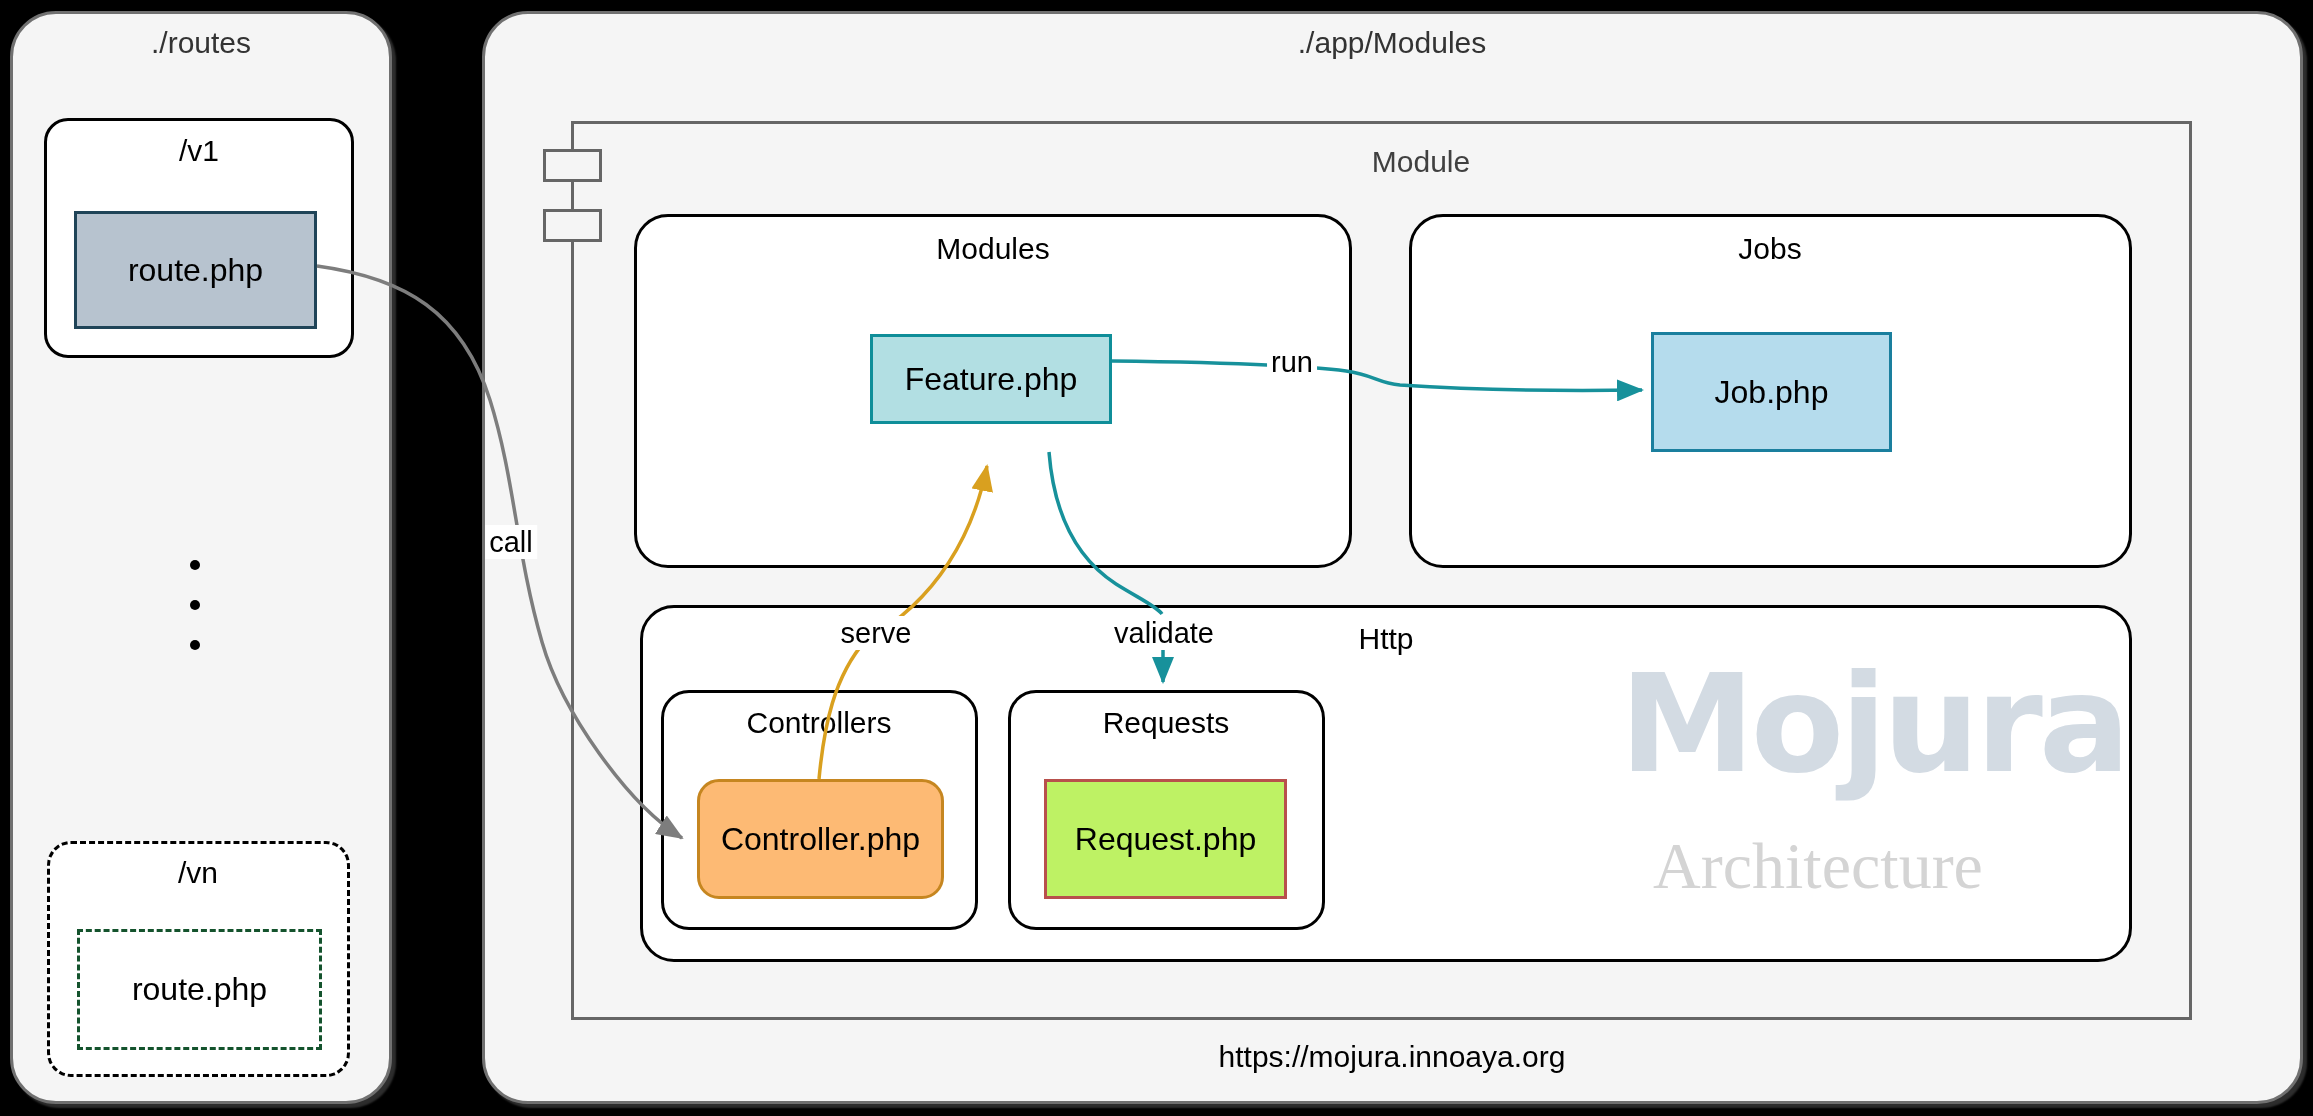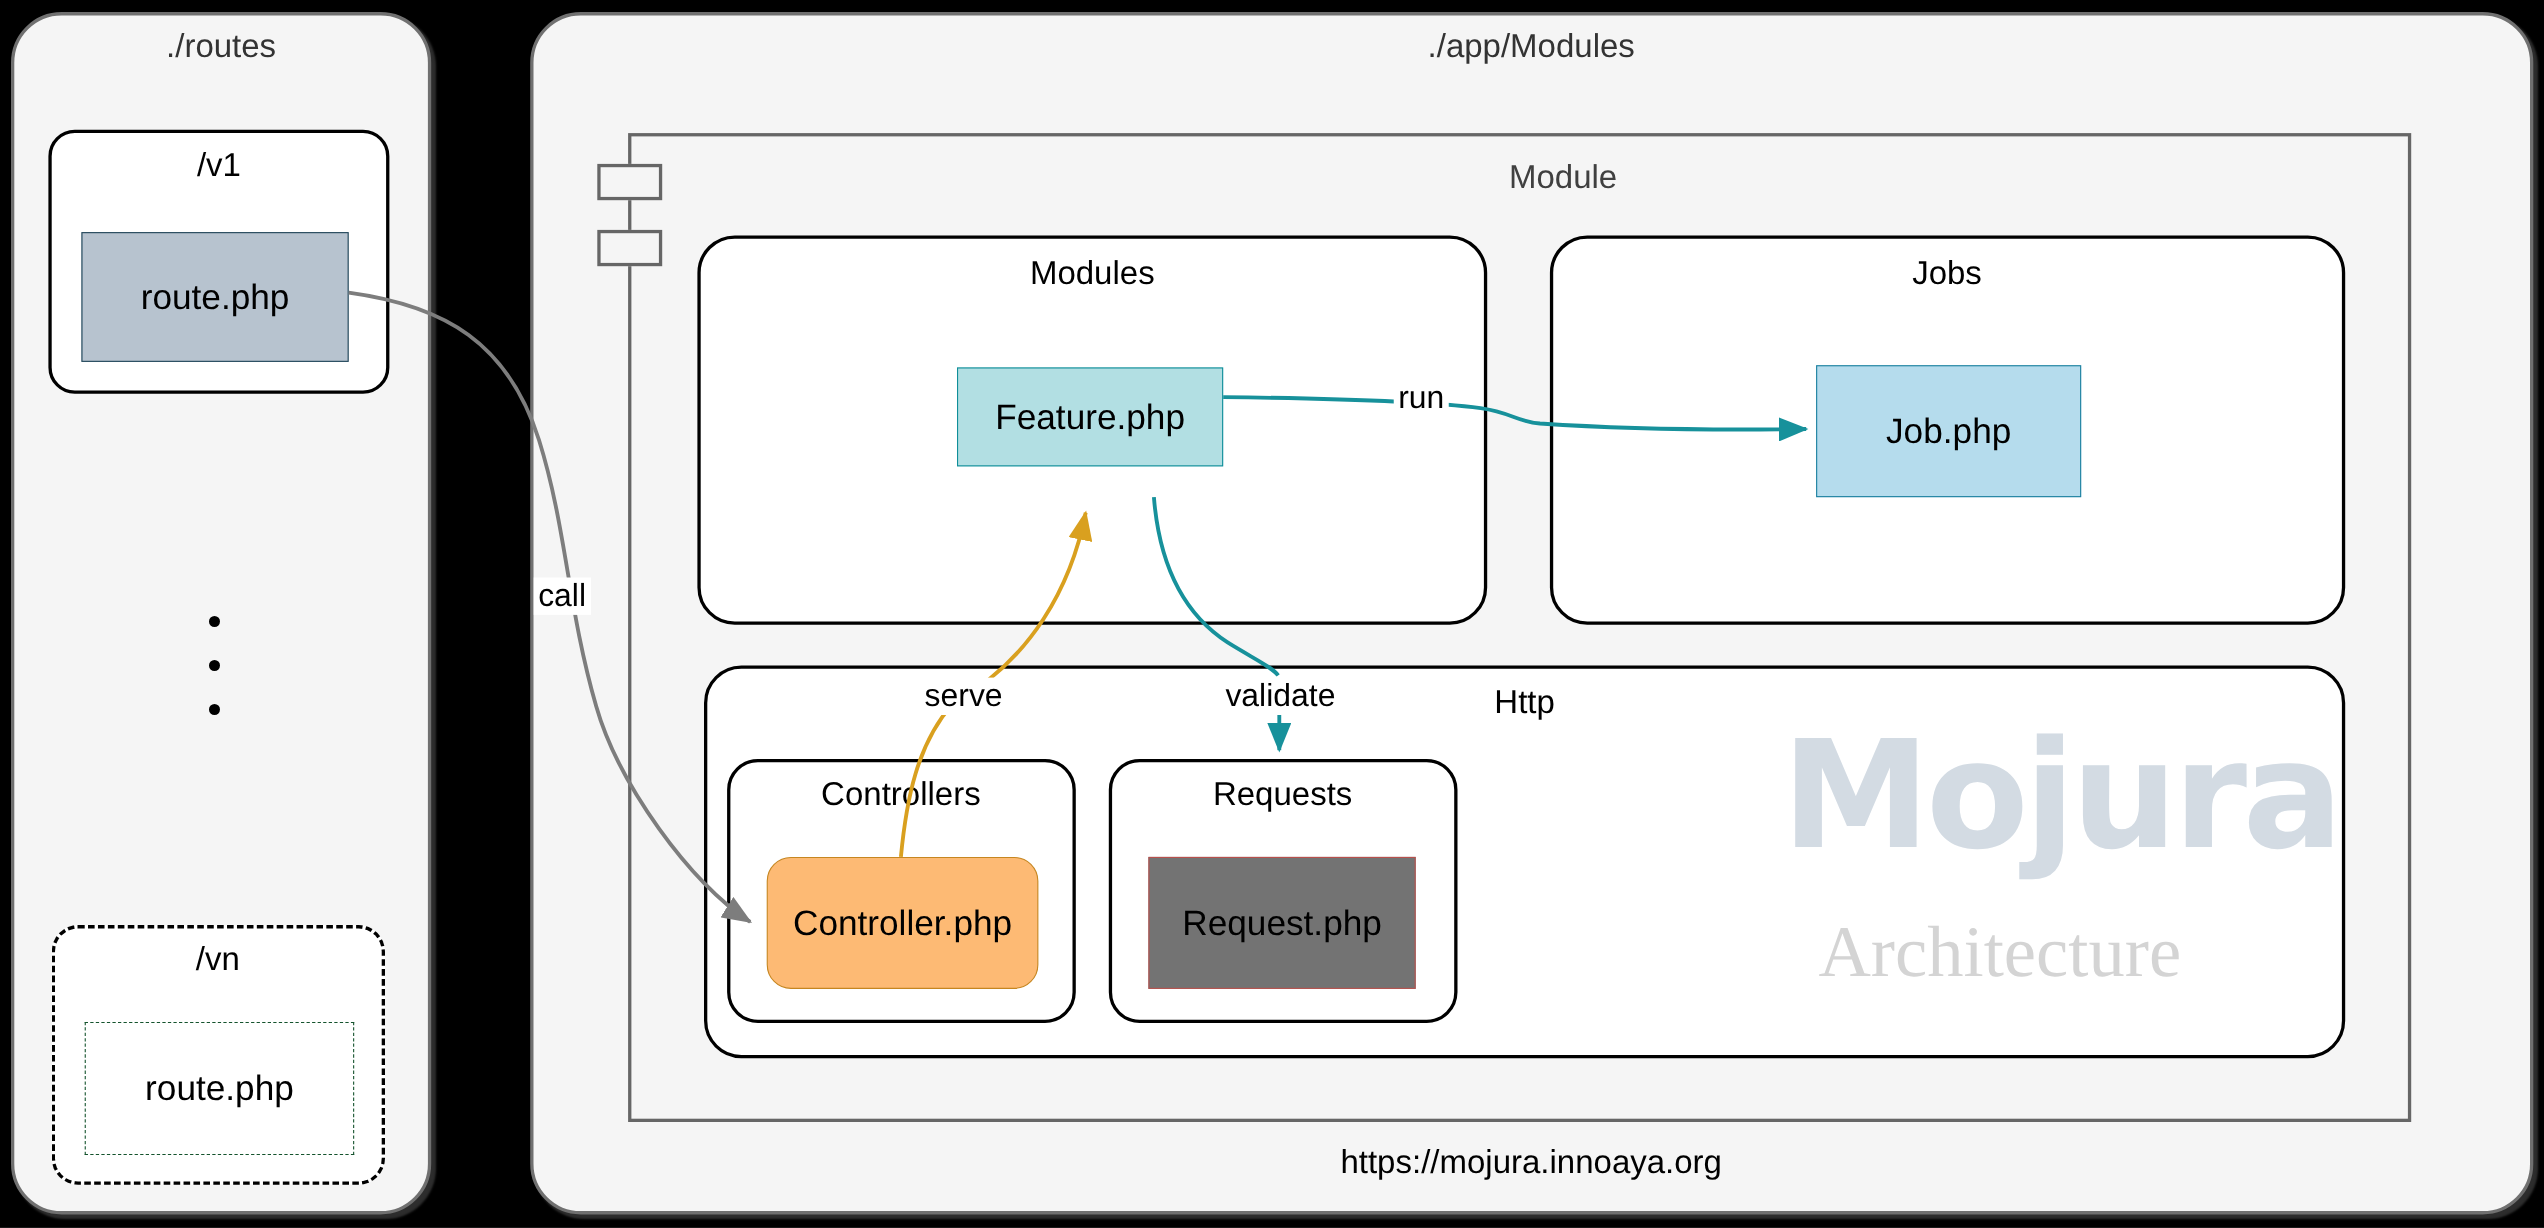--- a/index.html
+++ b/index.html
@@ -5,21 +5,21 @@
   html,body{margin:0;padding:0;background:#000;}
   .canvas{position:relative;width:2313px;height:1116px;background:#000000;overflow:hidden;
           font-family:"Liberation Sans",sans-serif;color:#000;}
   .abs{position:absolute;box-sizing:border-box;}
   .panel{background:#f5f5f5;border:3px solid #707070;border-radius:46px;
          box-shadow:4px 4px 2px rgba(130,130,130,0.35);}
   .panel-title{font-size:30px;color:#333;text-align:center;white-space:nowrap;}
   .group-box{background:#ffffff;border:3px solid #000;}
   .group-title{font-size:30px;color:#000;text-align:center;white-space:nowrap;}
   .node{display:flex;align-items:center;justify-content:center;
-        font-size:32px;white-space:nowrap;border:1px solid #14532d;}
+        font-size:32px;white-space:nowrap;border:3px solid #14532d;}
   .dashed{border-style:dashed !important;}
   .module-box{background:#f5f5f5;border:3px solid #666666;}
   .comp-sq{background:#f5f5f5;border:3px solid #666666;}
   .dot{width:10px;height:10px;border-radius:50%;background:#000;}
   .edge-label{font-size:29px;color:#000;background:#fff;padding:0 4px;line-height:34px;
               transform:translate(-50%,-50%);white-space:nowrap;}
   .wm-brand{font-family:"DejaVu Sans",sans-serif;font-weight:bold;font-size:136px;
             letter-spacing:-4px;transform:translateX(-50%);white-space:nowrap;}
   .wm-sub{font-family:"Liberation Serif",serif;font-size:66px;
           transform:translateX(-50%);white-space:nowrap;}
@@ -78,21 +78,21 @@
   <div class="abs wm-sub" style="left: 1818px; top: 828px; color: rgb(212, 212, 212);">Architecture</div>
 
   <div class="abs group-box" style="left:661px;top:690px;width:317px;height:240px;border-radius:28px;"></div>
   <div class="abs group-title" style="left:819px;top:706px;transform:translateX(-50%);">Controllers</div>
   <div class="abs node" style="left: 697px; top: 779px; width: 247px; height: 120px; background-color: #fdba74; border-color: rgb(198, 134, 32); border-radius: 22px;">
     <span>Controller.php</span>
   </div>
 
   <div class="abs group-box" style="left:1008px;top:690px;width:317px;height:240px;border-radius:28px;"></div>
   <div class="abs group-title" style="left:1166px;top:706px;transform:translateX(-50%);">Requests</div>
-  <div class="abs node" style="left: 1044px; top: 779px; width: 243px; height: 120px; background-color: #737373; border-color: rgb(184, 80, 76);">
+  <div class="abs node" style="left: 1044px; top: 779px; width: 243px; height: 120px; background-color: #bef264; border-color: rgb(184, 80, 76);">
     <span>Request.php</span>
   </div>
 
   <div class="abs url-text" style="left:1392px;top:1040px;">https://mojura.innoaya.org</div>
 
   <svg class="edges" width="2313" height="1116" viewBox="0 0 2313 1116">
     <defs>
       <marker id="mGray" markerUnits="userSpaceOnUse" markerWidth="28" markerHeight="22" refX="25" refY="11" orient="auto">
         <path d="M0,0 L27,11 L0,22 Z" fill="#7d7d7d"></path>
       </marker>

